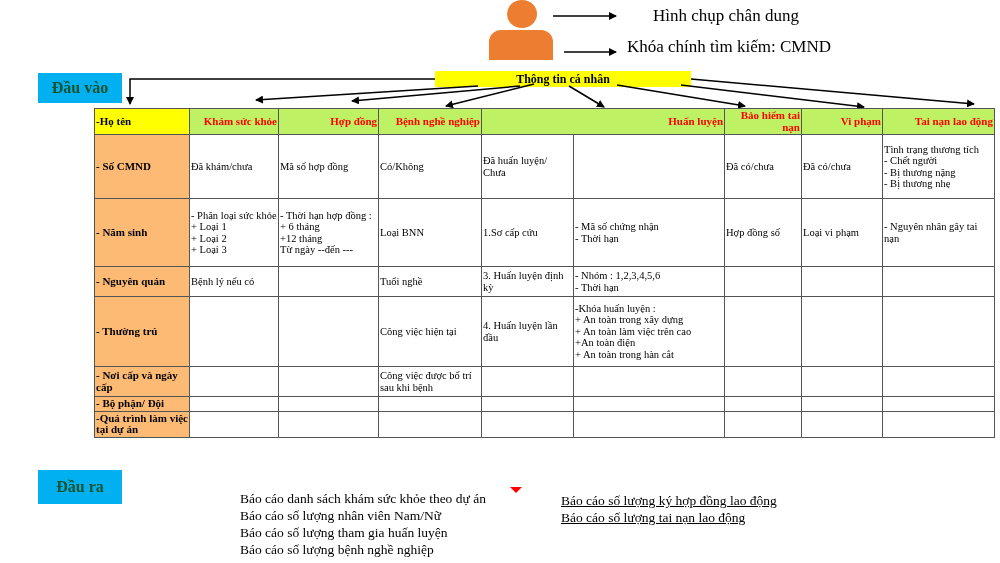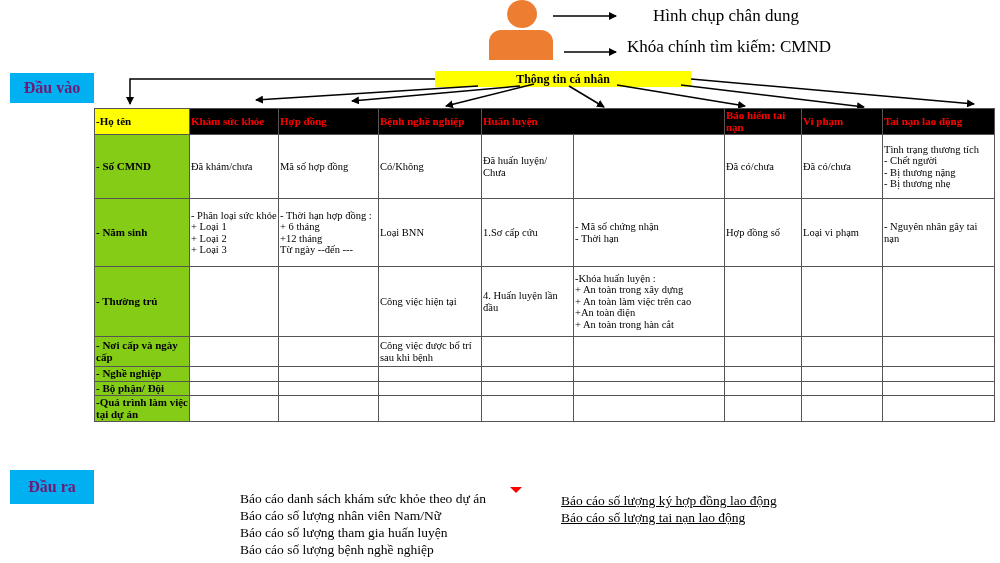--- a/index.html
+++ b/index.html
@@ -2,36 +2,36 @@
 <html><head>
 <meta charset="utf-8">
 <style>
   * { box-sizing: border-box; margin: 0; padding: 0; }
   html, body { width: 1000px; height: 563px; background: #ffffff; overflow: hidden; }
   body { position: relative; font-family: "Liberation Serif", "DejaVu Serif", serif; color: #000; }
 
   .person-head { position: absolute; left: 507px; top: 0px; width: 30px; height: 28px; border-radius: 50%; background: #ed7d31; }
   .person-body { position: absolute; left: 489px; top: 30px; width: 64px; height: 30px; border-radius: 12px 12px 0 0; background: #ed7d31; }
 
-  .side-label { position: absolute; background: #00b0f0; color: #701a75; font-weight: bold; font-size: 16px; display: flex; align-items: center; justify-content: center; }
+  .side-label { position: absolute; background: #00b0f0; color: #14532d; font-weight: bold; font-size: 16px; display: flex; align-items: center; justify-content: center; margin-left: 28px; }
   .side-in { left: 10px; top: 73px; width: 84px; height: 30px; }
   .side-out { left: 10px; top: 470px; width: 84px; height: 34px; }
 
   .callout { position: absolute; font-size: 17px; white-space: nowrap; }
   .callout-photo { left: 653px; top: 6px; }
   .callout-key { left: 627px; top: 37px; text-align: right; }
 
   .root-box { position: absolute; left: 435px; top: 71px; width: 256px; height: 16px; background: #ffff00; font-weight: bold; font-size: 12px; display: flex; align-items: center; justify-content: center; }
 
   svg.arrows { position: absolute; left: 0; top: 0; width: 1000px; height: 563px; pointer-events: none; }
 
   table.grid { position: absolute; left: 94px; top: 108px; width: 900px; border-collapse: collapse; table-layout: fixed; font-size: 10.5px; line-height: 11.5px; }
   table.grid td, table.grid th { border: 1px solid #555; padding: 1px 1px; vertical-align: middle; text-align: left; font-weight: normal; }
-  table.grid th { background: #000000; color: #ff0000; font-weight: bold; text-align: left; font-size: 11px; }
-  table.grid td.field { background: #84cc16; font-weight: bold; font-size: 11px; }
+  table.grid th { background: #bef264; color: #ff0000; font-weight: bold; text-align: right; font-size: 11px; }
+  table.grid td.field { background: #fdba74; font-weight: bold; font-size: 11px; }
   table.grid th.field-head { background: #ffff00; color: #000; text-align: left; }
   .ml { white-space: pre-line; }
 
   .out-list { position: absolute; font-size: 13.5px; line-height: 17px; }
   .out-left { left: 240px; top: 490px; }
   .out-right { left: 561px; top: 492px; text-decoration: underline; }
   .red-tri { position: absolute; left: 510px; top: 487px; width: 0; height: 0; border-left: 6px solid transparent; border-right: 6px solid transparent; border-top: 6px solid #ff0000; }
 </style>
 </head>
 <body>
@@ -121,20 +121,32 @@
     <td class="ml">Loại BNN</td>
     <td class="ml">1.Sơ cấp cứu</td>
     <td class="ml">- Mã số chứng nhận
 - Thời hạn</td>
     <td class="ml">Hợp đồng số</td>
     <td class="ml">Loại vi phạm</td>
     <td class="ml">- Nguyên nhân gây tai nạn</td>
   </tr>
 
 
+  <tr style="height:30px">
+    <td class="field ml">- Nguyên quán</td>
+    <td class="ml">Bệnh lý nếu có</td>
+    <td class="ml"></td>
+    <td class="ml">Tuổi nghề</td>
+    <td class="ml">3. Huấn luyện định kỳ</td>
+    <td class="ml">- Nhóm : 1,2,3,4,5,6
+- Thời hạn</td>
+    <td class="ml"></td>
+    <td class="ml"></td>
+    <td class="ml"></td>
+  </tr>
 
   <tr style="height:70px">
     <td class="field ml">- Thường trú</td>
     <td class="ml"></td>
     <td class="ml"></td>
     <td class="ml">Công việc hiện tại</td>
     <td class="ml">4. Huấn luyện lần đầu</td>
     <td class="ml">-Khóa huấn luyện :
 + An toàn trong xây dựng
 + An toàn làm việc trên cao
@@ -150,31 +162,20 @@
     <td class="ml"></td>
     <td class="ml"></td>
     <td class="ml">Công việc được bố trí sau khi bệnh</td>
     <td class="ml"></td>
     <td class="ml"></td>
     <td class="ml"></td>
     <td class="ml"></td>
     <td class="ml"></td>
   </tr>
 
-  <tr style="height:14px">
-    <td class="field ml">- Nghề nghiệp</td>
-    <td></td>
-    <td></td>
-    <td></td>
-    <td></td>
-    <td></td>
-    <td></td>
-    <td></td>
-    <td></td>
-  </tr>
 
   <tr style="height:13px">
     <td class="field ml">- Bộ phận/ Đội</td>
     <td></td>
     <td></td>
     <td></td>
     <td></td>
     <td></td>
     <td></td>
     <td></td>

